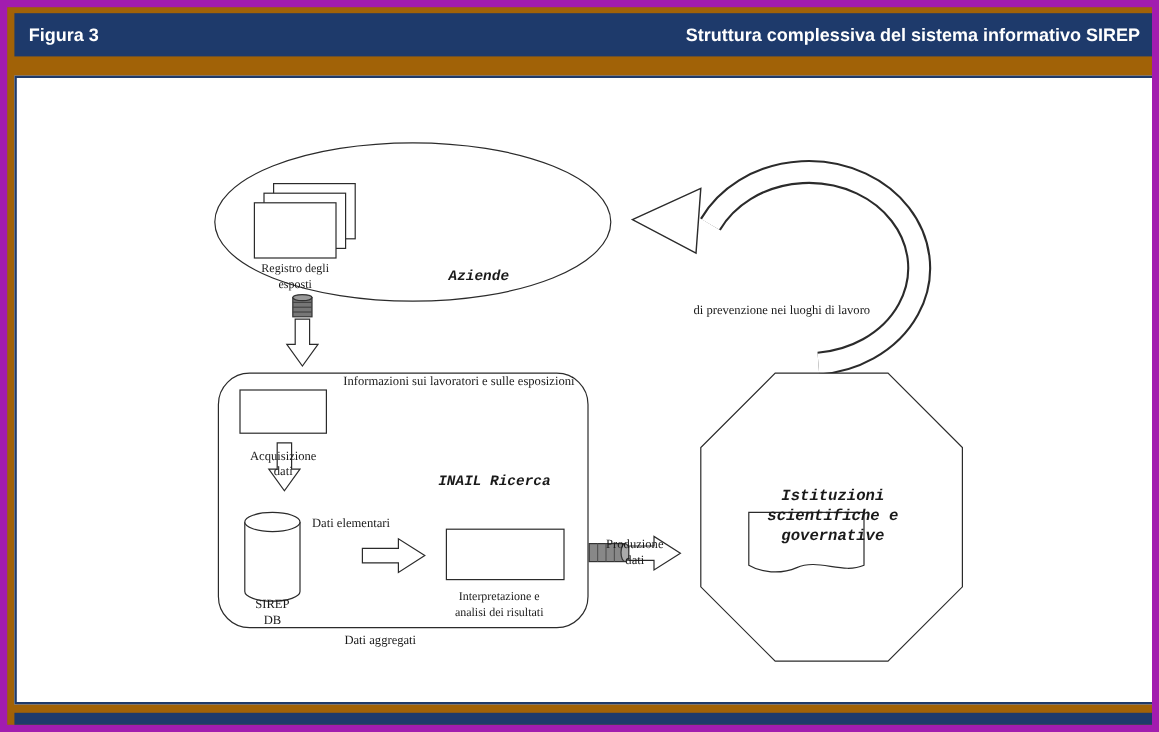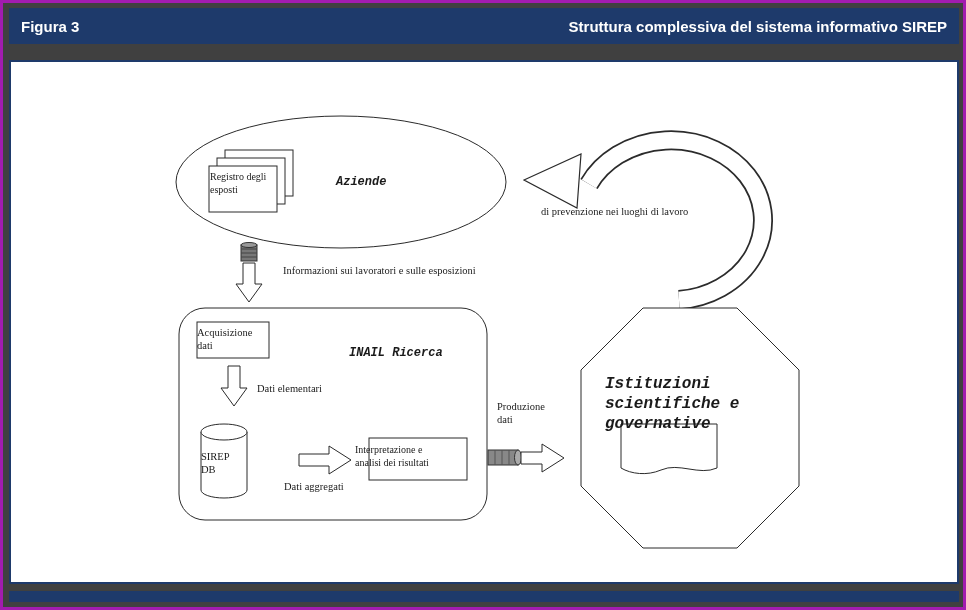--- a/index.html
+++ b/index.html
@@ -5,22 +5,22 @@
   * { margin:0; padding:0; box-sizing:border-box; }
   html,body { background:#fff; }
   body {
     width:966px; height:610px;
     font-family:"Liberation Serif", serif;
     position:relative;
   }
   .page {
     position:absolute; left:0; top:0;
     width:966px; height:610px;
-    background:#404040;
-    border:3px solid #a21caf;
+    background:#a16207;
+    border:6px solid #a21caf;
     overflow:hidden;
   }
   .header {
     position:absolute; left:6px; top:5px;
     width:950px; height:36px;
     background:var(--navy, #1e3a6b);
     color:#fff;
     font-family:"Liberation Sans", sans-serif;
     font-weight:bold; font-size:15px;
     display:flex; align-items:center; justify-content:space-between;
@@ -34,23 +34,24 @@
   }
   .diagram svg { position:absolute; left:0; top:0; }
   .footer-bar {
     position:absolute; left:6px; top:588px;
     width:950px; height:11px;
     background:var(--navy, #1e3a6b);
   }
   .lbl {
     position:absolute;
     color:#1a1a1a;
-    text-align:left;
+    text-align:center;
     line-height:1.25;
     font-size:10.5px;
+    margin-top:45px;
   }
   .lbl span { display:block; }
   .italic { font-style:italic; font-weight:bold;font-family:Liberation Mono, monospace; }
   .nowrap { white-space:nowrap; }
 </style>
 </head>
 <body>
 
 <div class="page">
 
@@ -148,21 +149,21 @@
     <div class="lbl" style="left:344px;top:382px;width:116px;font-size:10px">
       <span>Interpretazione e</span>
       <span>analisi dei risultati</span>
     </div>
 
     <div class="lbl" style="left:486px;top:338px;width:58px">
       <span>Produzione</span>
       <span>dati</span>
     </div>
 
-    <div class="lbl italic" style="left:594px;top:312px;width:172px;font-size:16px">
+    <div class="lbl italic" style="left:594px;top:296px;width:172px;font-size:13px">
       <span>Istituzioni scientifiche e</span>
       <span>governative</span>
     </div>
 
 
   </div>
 
   <div class="footer-bar"></div>
 </div>
 

